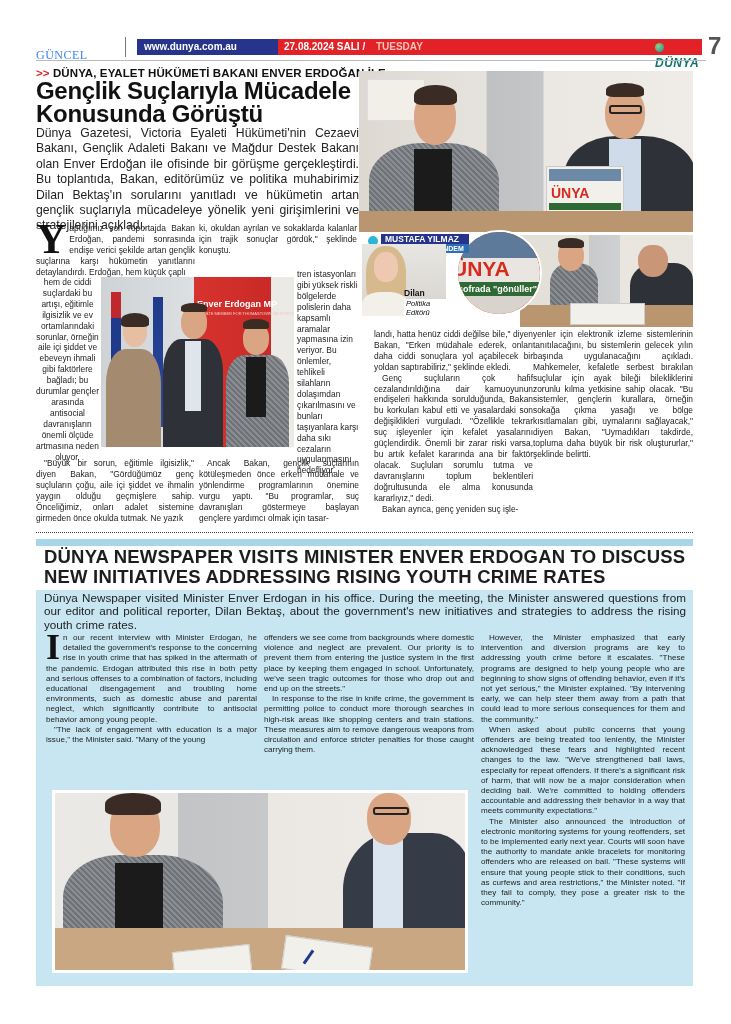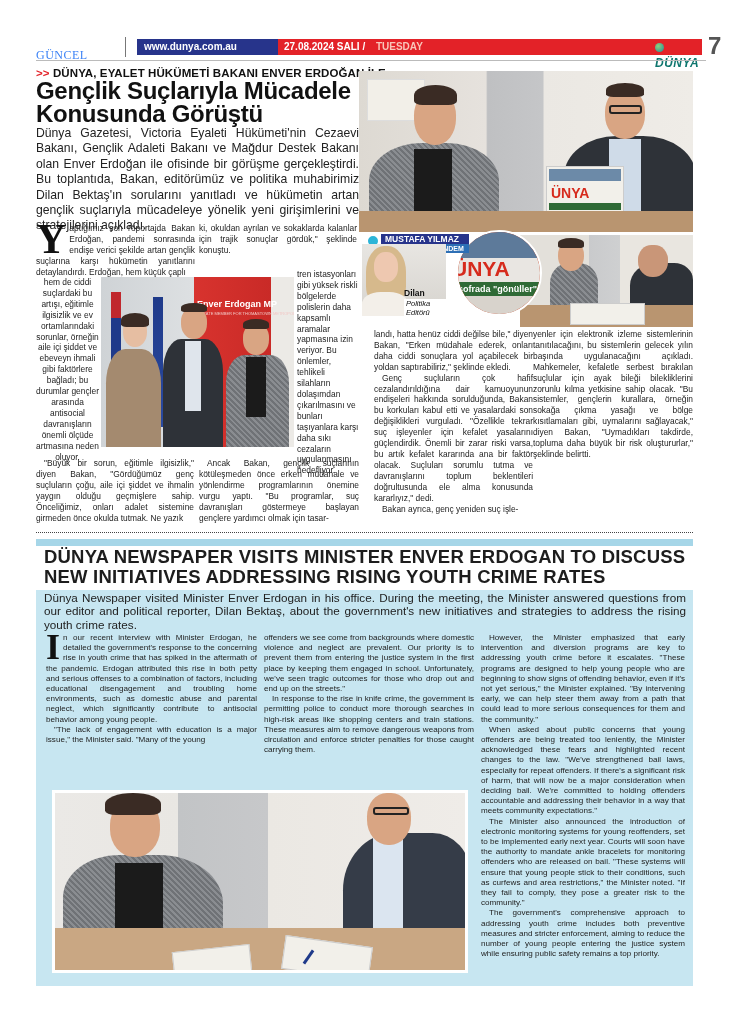--- a/index.html
+++ b/index.html
@@ -225,21 +225,20 @@
 
 <div class="en-col" style="left:264px; top:633px; width:210px;">
   <p class="first">offenders we see come from backgrounds where domestic violence and neglect are prevalent. Our priority is to prevent them from entering the justice system in the first place by keeping them engaged in school. Unfortunately, we've seen tragic outcomes for those who drop out and end up on the streets."</p>
   <p>In response to the rise in knife crime, the government is permitting police to conduct more thorough searches in high-risk areas like shopping centers and train stations. These measures aim to remove dangerous weapons from circulation and enforce stricter penalties for those caught carrying them.</p>
 </div>
 
 <div class="en-col" style="left:481px; top:633px; width:204px;">
   <p>However, the Minister emphasized that early intervention and diversion programs are key to addressing youth crime before it escalates. "These programs are designed to help young people who are beginning to show signs of offending behavior, even if it's not yet serious," the Minister explained. "By intervening early, we can help steer them away from a path that could lead to more serious consequences for them and the community."</p>
   <p>When asked about public concerns that young offenders are being treated too leniently, the Minister acknowledged these fears and highlighted recent changes to the law. "We've strengthened bail laws, especially for repeat offenders. If there's a significant risk of harm, that will now be a major consideration when deciding bail. We're committed to holding offenders accountable and addressing their behavior in a way that meets community expectations."</p>
   <p>The Minister also announced the introduction of electronic monitoring systems for young reoffenders, set to be implemented early next year. Courts will soon have the authority to mandate ankle bracelets for monitoring offenders who are released on bail. "These systems will ensure that young people stick to their conditions, such as curfews and area restrictions," the Minister noted. "If they fail to comply, they pose a greater risk to the community."</p>
-  <p>The government's comprehensive approach to addressing youth crime includes both preventive measures and stricter enforcement, aiming to reduce the number of young people entering the justice system while ensuring public safety remains a top priority.</p>
 </div>
 
 <div class="photo ph-interview">
   <div class="jacket-grey" style="position:absolute;left:8px;top:62px;width:160px;height:121px;border-radius:35% 40% 0 0;"></div>
   <div style="position:absolute;left:60px;top:70px;width:48px;height:100px;background:#1b1b1b;"></div>
   <div class="head" style="left:55px;top:6px;width:50px;height:58px;"></div>
   <div class="hair" style="left:50px;top:0px;width:56px;height:22px;"></div>
   <div class="jacket-dark" style="position:absolute;left:288px;top:40px;width:128px;height:143px;border-radius:40% 30% 0 0;background:#353c48;"></div>
   <div style="position:absolute;left:318px;top:40px;width:30px;height:100px;background:#dbe5f0;"></div>
   <div class="head" style="left:312px;top:0px;width:44px;height:52px;"></div>

